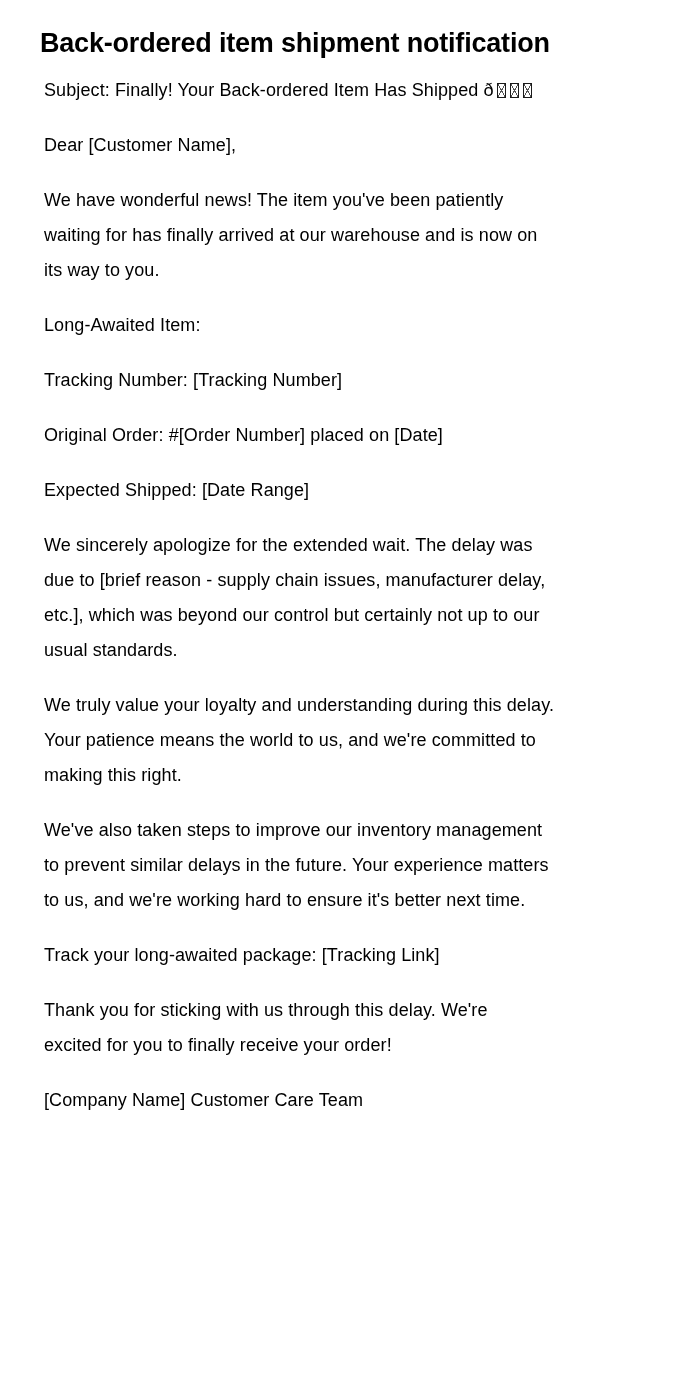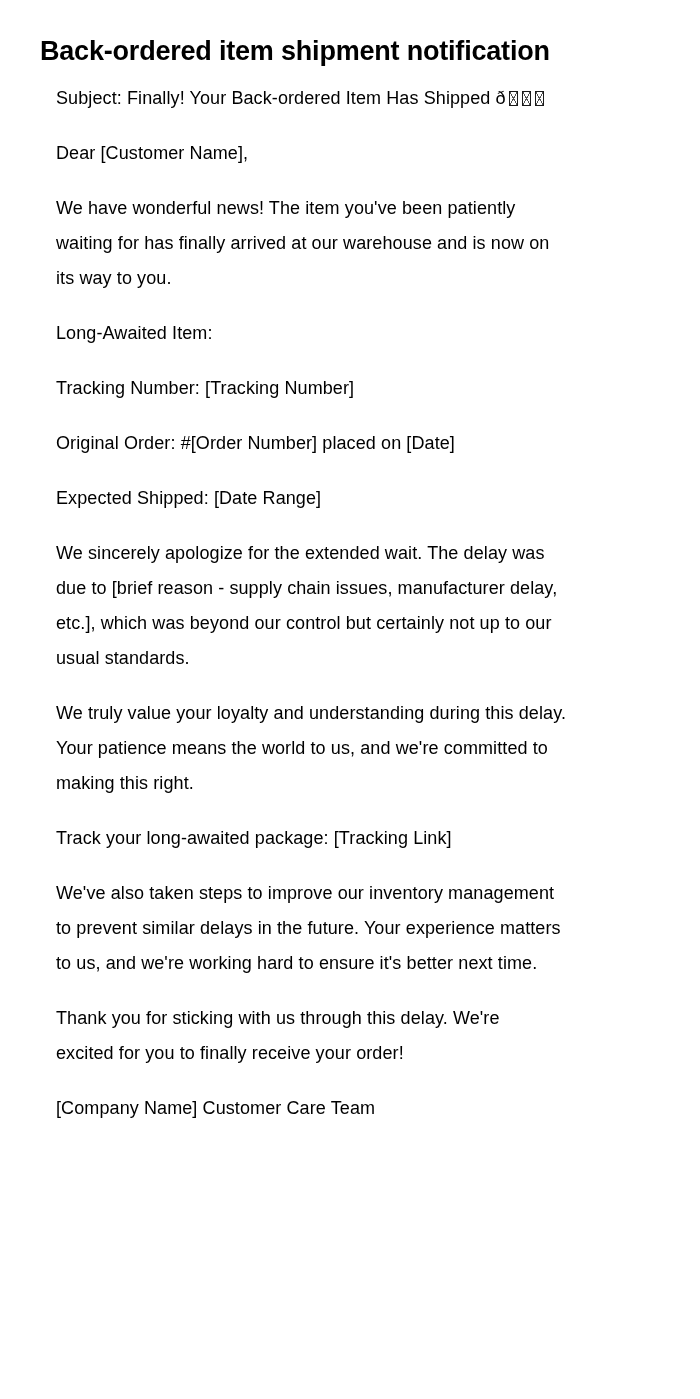--- a/index.html
+++ b/index.html
@@ -11,26 +11,26 @@
     color: #000000;
     font-family: "Liberation Sans", "DejaVu Sans", sans-serif;
     padding: 22px 40px 0 40px;
     overflow: hidden;
   }
   h1.doc-title {
     font-size: 27px;
     line-height: 34px;
     font-weight: 700;
     letter-spacing: -0.2px;
-    margin: 12px 0 13px 0;
+    margin: 4px 0 13px 0;
   }
   p.doc-par {
     font-size: 18px;
     line-height: 35px;
-    margin: 0 0 20px 16px;
+    margin: 0 0 20px 4px;
     white-space: pre-line;
     letter-spacing: 0.1px;
   }
   
   .tofu {
     display: inline-block;
     width: 9px;
     height: 15px;
     border: 1px solid #1a1a1a;
     margin: 0 1px -2px 3px;
@@ -66,25 +66,25 @@
   <p class="doc-par">We sincerely apologize for the extended wait. The delay was
 due to [brief reason - supply chain issues, manufacturer delay,
 etc.], which was beyond our control but certainly not up to our
 usual standards.</p>
 
 
   <p class="doc-par">We truly value your loyalty and understanding during this delay.
 Your patience means the world to us, and we're committed to
 making this right.</p>
 
-  <p class="doc-par">Track your long-awaited package: [Tracking Link]</p>
-
   <p class="doc-par">We've also taken steps to improve our inventory management
 to prevent similar delays in the future. Your experience matters
 to us, and we're working hard to ensure it's better next time.</p>
+
+  <p class="doc-par">Track your long-awaited package: [Tracking Link]</p>
 
   <p class="doc-par">Thank you for sticking with us through this delay. We're
 excited for you to finally receive your order!</p>
 
 
   <p class="doc-par">[Company Name] Customer Care Team</p>
 
 </div>
 
 </body></html>

